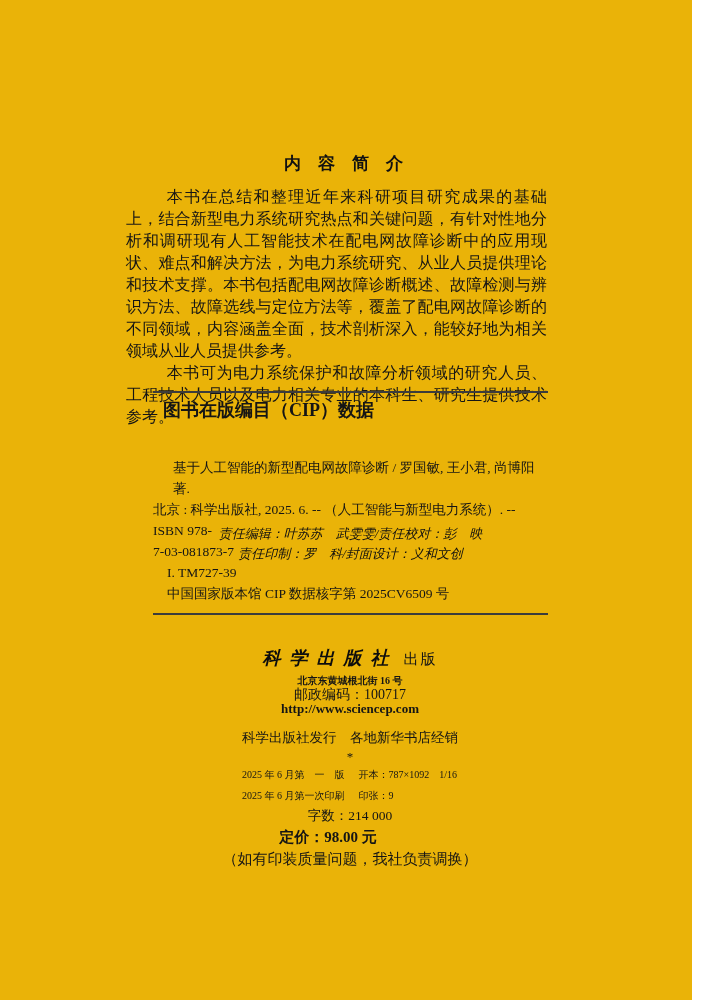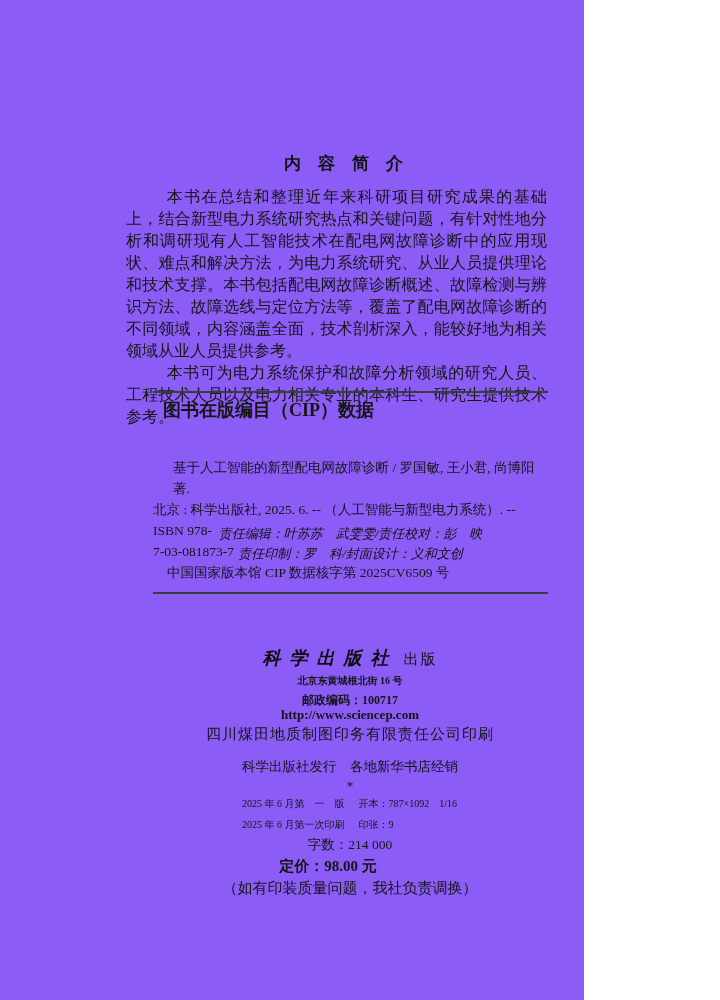--- a/index.html
+++ b/index.html
@@ -2,23 +2,23 @@
 <html lang="zh"><head>
 <meta charset="utf-8">
 <style>
   html, body {
     margin: 0;
     padding: 0;
     background: #ffffff;
   }
   .page {
     position: relative;
-    width: 584px;
+    width: 692px;
     height: 1000px;
-    background: #8b5cf6;
+    background: #eab308;
     color: #1a1a1a;
     font-family: "Liberation Serif", "DejaVu Serif", serif;
     overflow: hidden;
   }
 
   
   .intro {
     position: absolute;
     left: 126px;
     top: 152px;
@@ -93,21 +93,21 @@
     letter-spacing: 9px;
     color: #0d0d0d;
     text-align: center;
   }
   .pub-suffix {
     font-size: 15px;
     margin-left: 2px;
     letter-spacing: 2px;
   }
   .pub-addr     { font-size: 10px;  font-weight: bold; line-height: 13px; }
-  .pub-post     { font-size: 12px;  font-weight: bold; line-height: 13px; margin-top: 7px; }
+  .pub-post     { font-size: 14px;  font-weight: normal; line-height: 13px; margin-top: 1px; }
   .pub-web      { font-size: 13px; font-weight: bold; line-height: 13px; margin-top: 1px; }
   .printer      { font-size: 15px; line-height: 20px; margin-top: 3px; letter-spacing: 1px; }
   .distribution { font-size: 13.5px; line-height: 19px; margin-top: 13px; }
   .star         { font-size: 13px; line-height: 14px; margin-top: 3px; }
   .spec-row {
     text-align: left;
     margin-left: 102px;
     font-size: 10px;
     line-height: 21px;
   }
@@ -132,37 +132,37 @@
     <h1 class="intro-title">内　容　简　介</h1>
     <p>本书在总结和整理近年来科研项目研究成果的基础上，结合新型电力系统研究热点和关键问题，有针对性地分析和调研现有人工智能技术在配电网故障诊断中的应用现状、难点和解决方法，为电力系统研究、从业人员提供理论和技术支撑。本书包括配电网故障诊断概述、故障检测与辨识方法、故障选线与定位方法等，覆盖了配电网故障诊断的不同领域，内容涵盖全面，技术剖析深入，能较好地为相关领域从业人员提供参考。</p>
     <p>本书可为电力系统保护和故障分析领域的研究人员、工程技术人员以及电力相关专业的本科生、研究生提供技术参考。</p>
   </section>
 
   <section class="cip-box">
     <div class="cip-header">图书在版编目（CIP）数据</div>
     <div class="cip-line ind-title">基于人工智能的新型配电网故障诊断 / 罗国敏, 王小君, 尚博阳著.</div>
     <div class="cip-line">北京 : 科学出版社, 2025. 6. -- （人工智能与新型电力系统）. -- ISBN 978-</div>
     <div class="cip-line">7-03-081873-7</div>
+    <div class="cip-line ind-class">I. TM727-39</div>
     <div class="cip-line ind-class">中国国家版本馆 CIP 数据核字第 2025CV6509 号</div>
   </section>
 
   <section class="credits">
     <div>责任编辑：叶苏苏　武雯雯/责任校对：彭　映</div>
     <div>责任印制：罗　科/封面设计：义和文创</div>
   </section>
 
   <section class="colophon">
     <div class="pub-line">
       <span class="pub-name">科学出版社</span>
       <span class="pub-suffix">出版</span>
     </div>
     <div class="pub-addr">北京东黄城根北街 16 号</div>
     <div class="pub-post">邮政编码：100717</div>
     <div class="pub-web">http://www.sciencep.com</div>
-    <div class="printer">四川煤田地质制图印务有限责任公司印刷</div>
     <div class="distribution">科学出版社发行　各地新华书店经销</div>
     <div class="star">*</div>
     <div class="spec-row">
       <span>2025 年 6 月第　一　版</span><span class="right-part">开本：787×1092　1/16</span>
     </div>
     <div class="spec-row">
       <span>2025 年 6 月第一次印刷</span><span class="right-part">印张：9</span>
     </div>
     <div class="wordcount">字数：214 000</div>
     <div class="price">定价：98.00 元</div>

